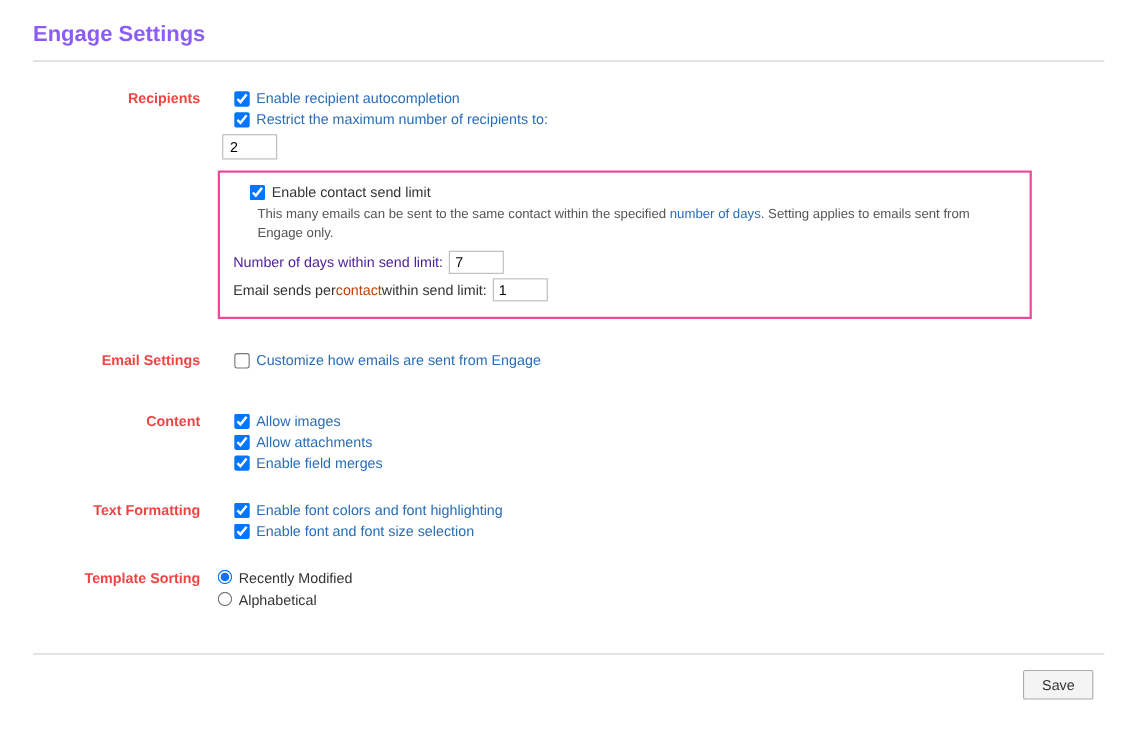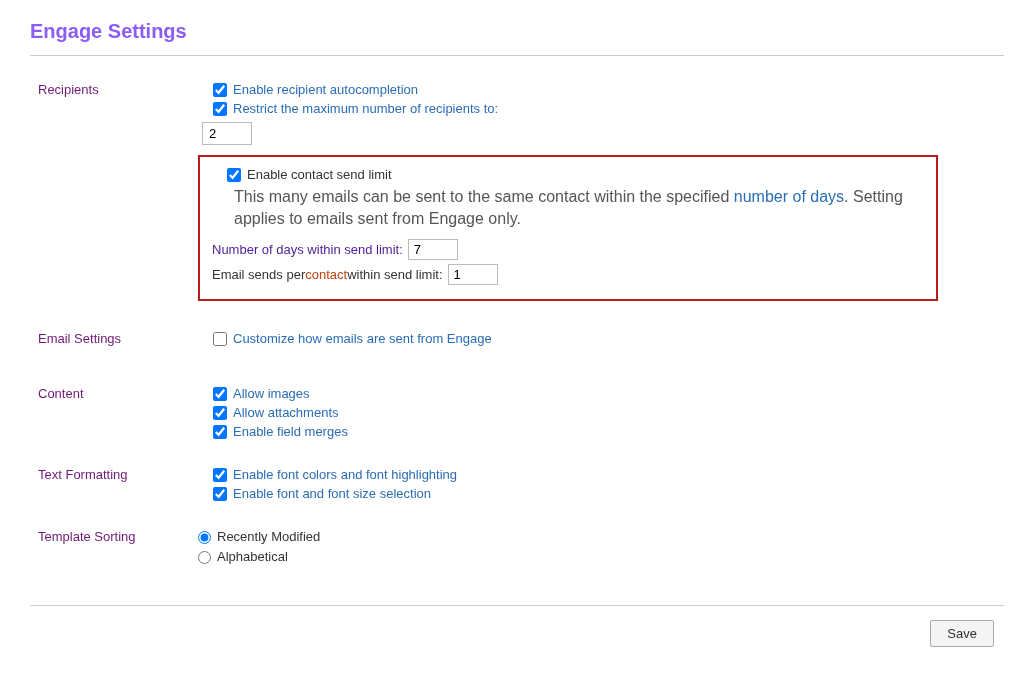--- a/index.html
+++ b/index.html
@@ -26,23 +26,23 @@
     .settings-table {
       width: 100%;
       border-collapse: collapse;
     }
     .settings-table td {
       padding: 6px 8px;
       vertical-align: top;
     }
     .label-cell {
       width: 160px;
-      text-align: left;
-      font-weight: normal;
-      color: #701a75;
+      text-align: right;
+      font-weight: bold;
+      color: #ef4444;
       padding-top: 8px;
       padding-right: 16px;
     }
     .content-cell {
       padding-left: 6px;
     }
     .checkbox-row {
       display: flex;
       align-items: flex-end;
       margin-bottom: 4px;
@@ -66,29 +66,29 @@
       padding: 3px 6px;
       font-size: 13px;
       width: 50px;
       margin-left: 4px;
       margin-right: 4px;
     }
     .text-input-wide {
       width: 55px;
     }
     .send-limit-box {
-      border: 2px solid #b91c1c;
+      border: 2px solid #ec4899;
       padding: 10px 12px;
       margin-top: 6px;
       margin-bottom: 6px;
       display: inline-block;
       width: 740px;
     }
     .send-limit-desc {
-      font-size: 16px;
+      font-size: 12px;
       color: #555;
       margin: 4px 0 8px 22px;
       line-height: 1.4;
     }
     .send-limit-desc span.link {
       color: #2a6db5;
     }
     .send-limit-row {
       display: flex;
       align-items: center;
@@ -106,21 +106,21 @@
       padding: 2px 5px;
       font-size: 13px;
       width: 50px;
       margin-left: 5px;
     }
     .recipients-input-row {
       margin: 6px 0 4px 0;
     }
     .radio-row {
       display: flex;
-      align-items: flex-end;
+      align-items: flex-start;
       margin-bottom: 5px;
     }
     .radio-row input[type="radio"] {
       margin-right: 6px;
       cursor: pointer;
     }
     .radio-row label {
       color: #333;
       cursor: pointer;
     }

